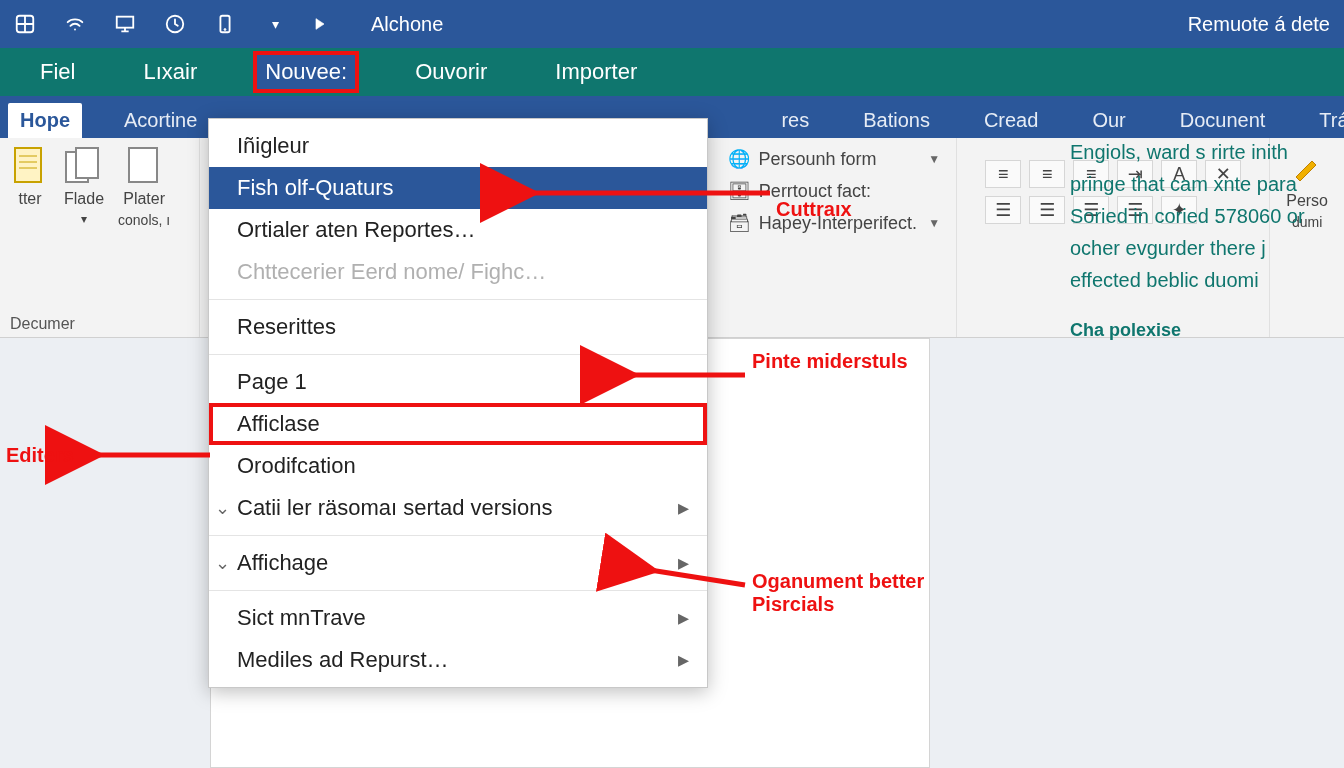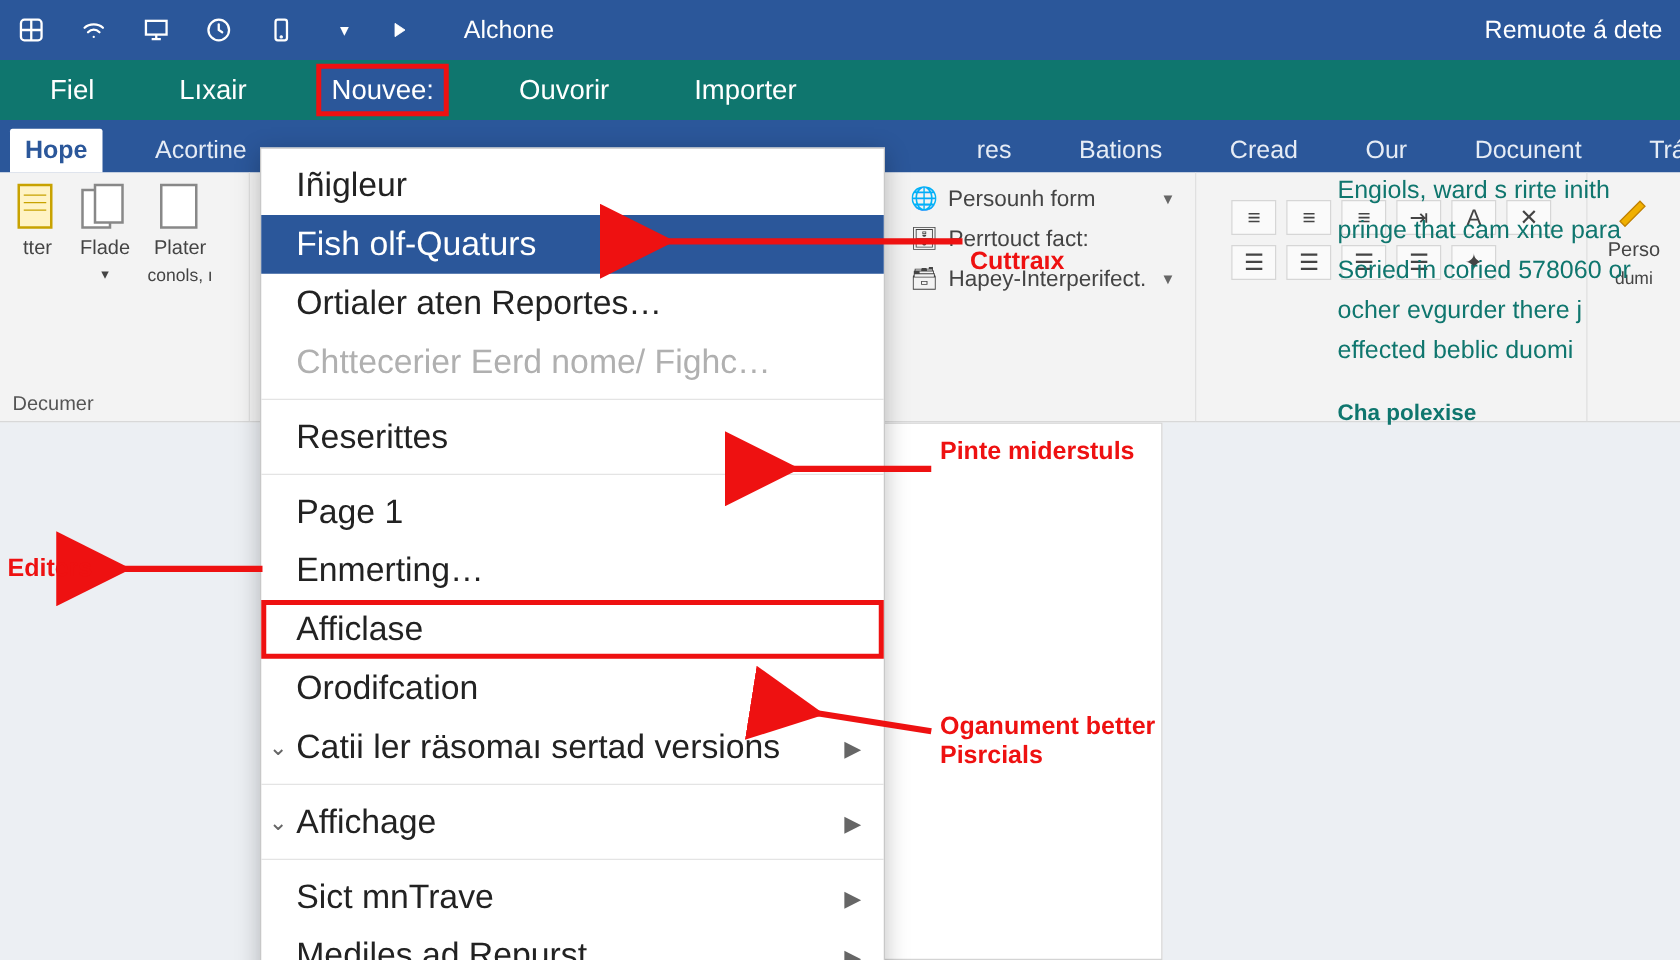--- a/index.html
+++ b/index.html
@@ -22,21 +22,21 @@
 .tabstrip .gap { flex: 0 0 500px; }
 
 .ribbon { height: 200px; background: #f3f3f3; border-bottom: 1px solid #d0d0d0; display: flex; position: relative; }
 .rgroup { border-right: 1px solid #e0e0e0; padding: 8px 10px 4px; display: flex; flex-direction: column; }
 .rgroup-btns { display: flex; gap: 14px; flex: 1; }
 .rbtn { display: flex; flex-direction: column; align-items: center; gap: 4px; font-size: 16px; color: #444; cursor: pointer; }
 .rbtn .ico { width: 40px; height: 40px; display: flex; align-items: center; justify-content: center; }
 .rgroup-label { text-align: left; font-size: 16px; color: #555; padding-top: 4px; }
 
 .dropdown { position: absolute; left: 208px; top: 118px; width: 500px; background: #fff; border: 1px solid #c8c8c8; box-shadow: 0 4px 18px rgba(0,0,0,.25); z-index: 50; padding: 6px 0; }
-.dd-item { padding: 8px 28px; font-size: 27px; color: #222; cursor: pointer; display: flex; align-items: center; gap: 10px; position: relative; }
+.dd-item { padding: 8px 28px; font-size: 22px; color: #222; cursor: pointer; display: flex; align-items: center; gap: 10px; position: relative; }
 .dd-item.sel { background: #2b579a; color: #fff; }
 .dd-item.dis { color: #b0b0b0; }
 .dd-item.sub::after { content: "▸"; position: absolute; right: 18px; color: #666; }
 .dd-item.exp::before { content: "⌄"; position: absolute; left: 6px; color: #666; font-size: 18px; }
 .dd-sep { height: 1px; background: #e4e4e4; margin: 6px 0; }
 .dd-item.boxed { outline: 4px solid #e11; outline-offset: -4px; }
 
 .ribbon-right { position: absolute; left: 712px; top: 0; right: 0; height: 100%; display: flex; }
 .rr-col { padding: 10px 16px; border-right: 1px solid #e0e0e0; display: flex; flex-direction: column; gap: 10px; font-size: 18px; color: #444; }
 .rr-row { display: flex; align-items: center; gap: 8px; cursor: pointer; }
@@ -202,21 +202,20 @@
 
 <div class="dropdown">
   <div class="dd-item">Iñigleur</div>
   <div class="dd-item sel">Fish olf-Quaturs</div>
   <div class="dd-item">Ortialer aten Reportes…</div>
   <div class="dd-item dis">Chttecerier Eerd nome/ Fighc…</div>
   <div class="dd-sep"></div>
   <div class="dd-item">Reserittes</div>
   <div class="dd-sep"></div>
   <div class="dd-item">Page 1</div>
-  <div class="dd-item">Enmerting…</div>
   <div class="dd-item boxed">Afficlase</div>
   <div class="dd-item">Orodifcation</div>
   <div class="dd-item sub exp">Catii ler räsomaı sertad versions</div>
   <div class="dd-sep"></div>
   <div class="dd-item sub exp">Affichage</div>
   <div class="dd-sep"></div>
   <div class="dd-item sub">Sict mnTrave</div>
   <div class="dd-item sub">Mediles ad Repurst…</div>
 </div>
 

